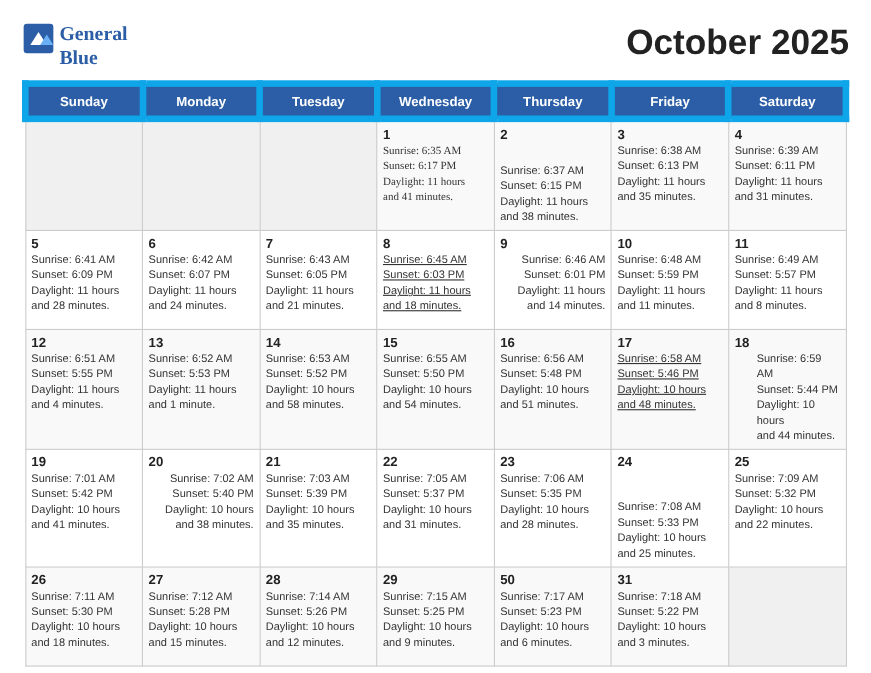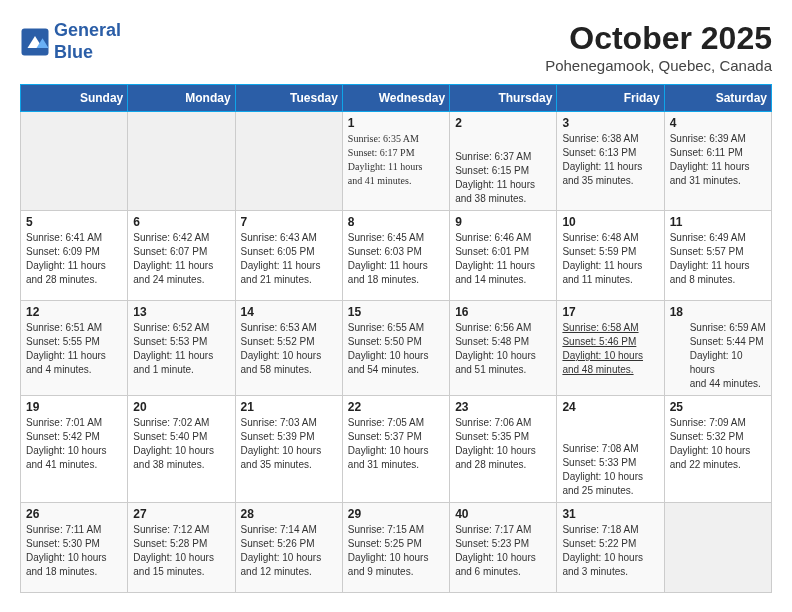--- a/index.html
+++ b/index.html
@@ -11,21 +11,22 @@
       padding: 20px;
     }
     .header {
       display: flex;
       justify-content: space-between;
       align-items: flex-start;
       margin-bottom: 10px;
     }
     .logo {
       display: flex;
-      align-items: center;
+      align-items: flex-start;
+      font-family: Liberation Serif, serif;
     }
     .logo-text {
       font-size: 18px;
       font-weight: bold;
       color: #1a1a2e;
       line-height: 1.2;
     }
     .logo-text span {
       color: #2b5ea7;
     }
@@ -50,22 +51,22 @@
       width: 100%;
       border-collapse: collapse;
       table-layout: fixed;
     }
     thead th {
       background-color: #2b5ea7;
       color: #fff;
       font-size: 12px;
       font-weight: bold;
       padding: 6px 4px;
-      text-align: right;
-      border: 1px solid #0ea5e9;
+      text-align: center;
+      border: 6px solid #0ea5e9;
     }
     tbody td {
       border: 1px solid #ccc;
       vertical-align: top;
       padding: 4px 5px;
       font-size: 10.5px;
       color: #222;
       min-height: 80px;
       height: 90px;
     }
@@ -100,21 +101,20 @@
       <polygon points="10,28 20,12 30,28" fill="white"></polygon>
       <polygon points="22,28 30,15 38,28" fill="#6ab0f5"></polygon>
     </svg>
     <div class="logo-text">
       <div><span>General</span></div>
       <div><span>Blue</span></div>
     </div>
   </div>
   <div class="title-block">
     <div class="month-title">October 2025</div>
-    <div class="location">Pohenegamook, Quebec, Canada</div>
   </div>
 </div>
 
 <table>
   <thead>
     <tr id="header-row">
         <th>Sunday</th>
         <th>Monday</th>
         <th>Tuesday</th>
         <th>Wednesday</th>
@@ -174,28 +174,28 @@
         </td>
         <td>
           <span class="day-number">7</span>
           <div class="day-info" style="white-space: pre-line;">Sunrise: 6:43 AM
 Sunset: 6:05 PM
 Daylight: 11 hours
 and 21 minutes.</div>
         </td>
         <td>
           <span class="day-number">8</span>
-          <div class="day-info" style="white-space: pre-line;">Sunrise: 6:45 AM
+          <div class="day-info" style="white-space: pre-line; text-decoration: underline;">Sunrise: 6:45 AM
 Sunset: 6:03 PM
 Daylight: 11 hours
 and 18 minutes.</div>
         </td>
         <td>
           <span class="day-number">9</span>
-          <div class="day-info" style="white-space: pre-line;">Sunrise: 6:46 AM
+          <div class="day-info" style="white-space: pre-line; text-align: right;">Sunrise: 6:46 AM
 Sunset: 6:01 PM
 Daylight: 11 hours
 and 14 minutes.</div>
         </td>
         <td>
           <span class="day-number">10</span>
           <div class="day-info" style="white-space: pre-line;">Sunrise: 6:48 AM
 Sunset: 5:59 PM
 Daylight: 11 hours
 and 11 minutes.</div>
@@ -262,21 +262,21 @@
       <tr>
         <td>
           <span class="day-number">19</span>
           <div class="day-info" style="white-space: pre-line;">Sunrise: 7:01 AM
 Sunset: 5:42 PM
 Daylight: 10 hours
 and 41 minutes.</div>
         </td>
         <td>
           <span class="day-number">20</span>
-          <div class="day-info" style="white-space: pre-line;">Sunrise: 7:02 AM
+          <div class="day-info" style="white-space: pre-line; text-align: right;">Sunrise: 7:02 AM
 Sunset: 5:40 PM
 Daylight: 10 hours
 and 38 minutes.</div>
         </td>
         <td>
           <span class="day-number">21</span>
           <div class="day-info" style="white-space: pre-line;">Sunrise: 7:03 AM
 Sunset: 5:39 PM
 Daylight: 10 hours
 and 35 minutes.</div>
@@ -333,21 +333,21 @@
 and 12 minutes.</div>
         </td>
         <td>
           <span class="day-number">29</span>
           <div class="day-info" style="white-space: pre-line;">Sunrise: 7:15 AM
 Sunset: 5:25 PM
 Daylight: 10 hours
 and 9 minutes.</div>
         </td>
         <td>
-          <span class="day-number">40</span>
+          <span class="day-number">50</span>
           <div class="day-info" style="white-space: pre-line;">Sunrise: 7:17 AM
 Sunset: 5:23 PM
 Daylight: 10 hours
 and 6 minutes.</div>
         </td>
         <td>
           <span class="day-number">31</span>
           <div class="day-info" style="white-space: pre-line;">Sunrise: 7:18 AM
 Sunset: 5:22 PM
 Daylight: 10 hours

